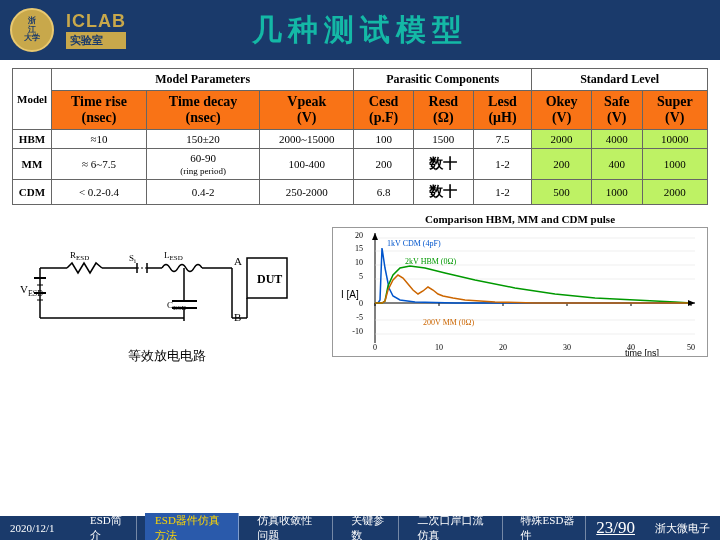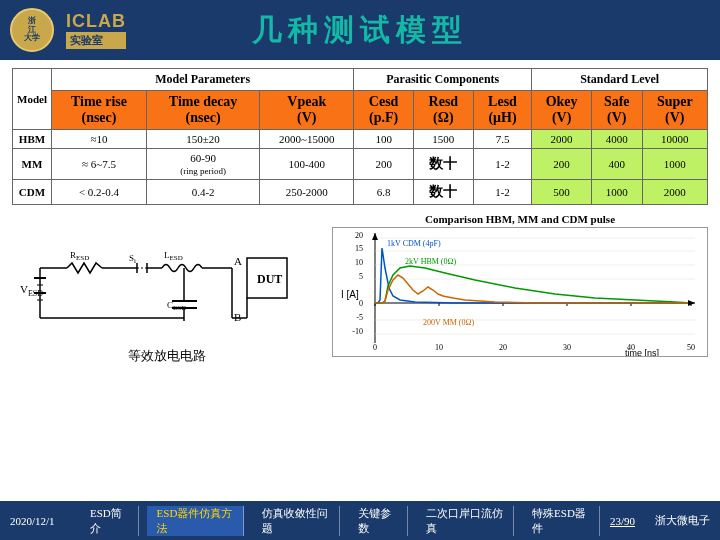--- a/index.html
+++ b/index.html
@@ -136,21 +136,21 @@
       overflow: hidden;
     }
 
     
     .footer {
       background: #1a3a6b;
       position: absolute;
       bottom: 0;
       left: 0;
       right: 0;
-      height: 39px;
+      height: 24px;
       display: flex;
       align-items: center;
     }
     .footer-date {
       color: #fff;
       font-size: 11px;
       padding: 0 10px;
       min-width: 80px;
     }
     .footer-nav {
@@ -165,21 +165,21 @@
       padding: 0 10px;
       cursor: pointer;
       border-right: 1px solid rgba(255,255,255,0.4);
     }
     .footer-nav-item.active {
       background: #2a5aab;
       color: #ffd700;
     }
     .footer-page {
       color: #fff;
-      font-size: 11px;
+      font-size: 17px;
       padding: 0 10px;
       text-decoration: underline;
     }
     .footer-brand {
       color: #fff;
       font-size: 11px;
       padding: 0 10px;
     }
 
     

